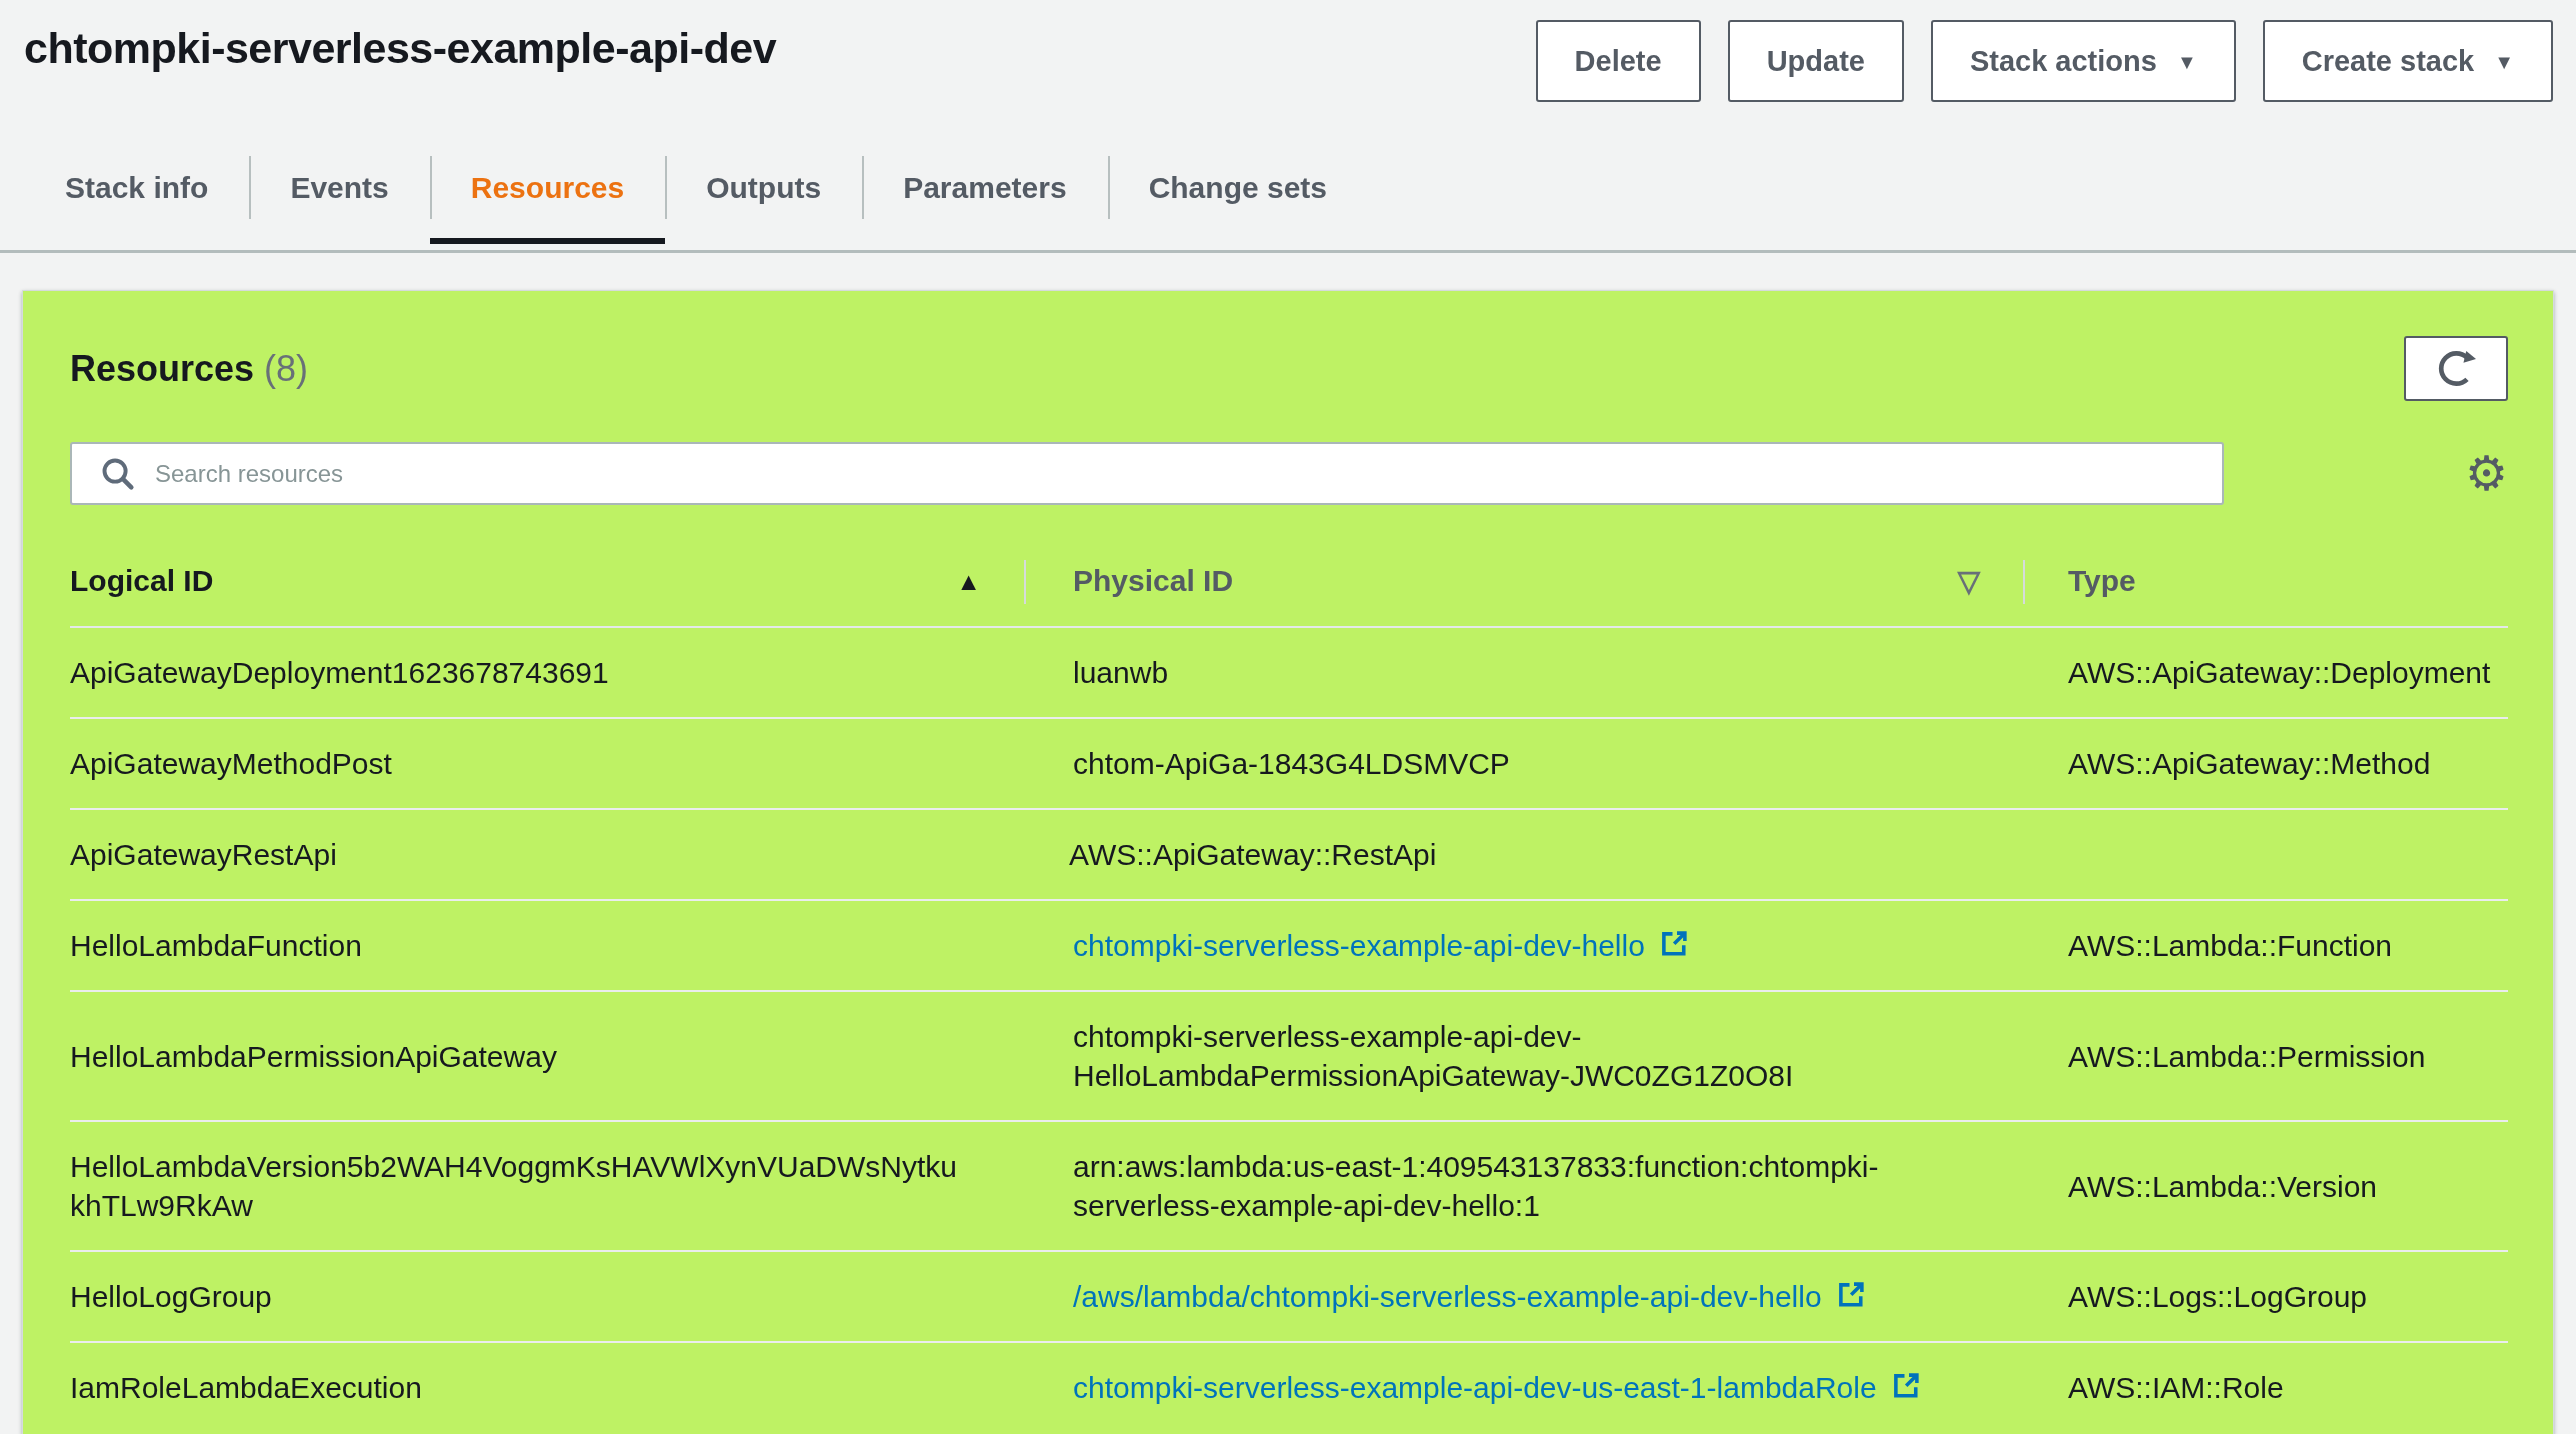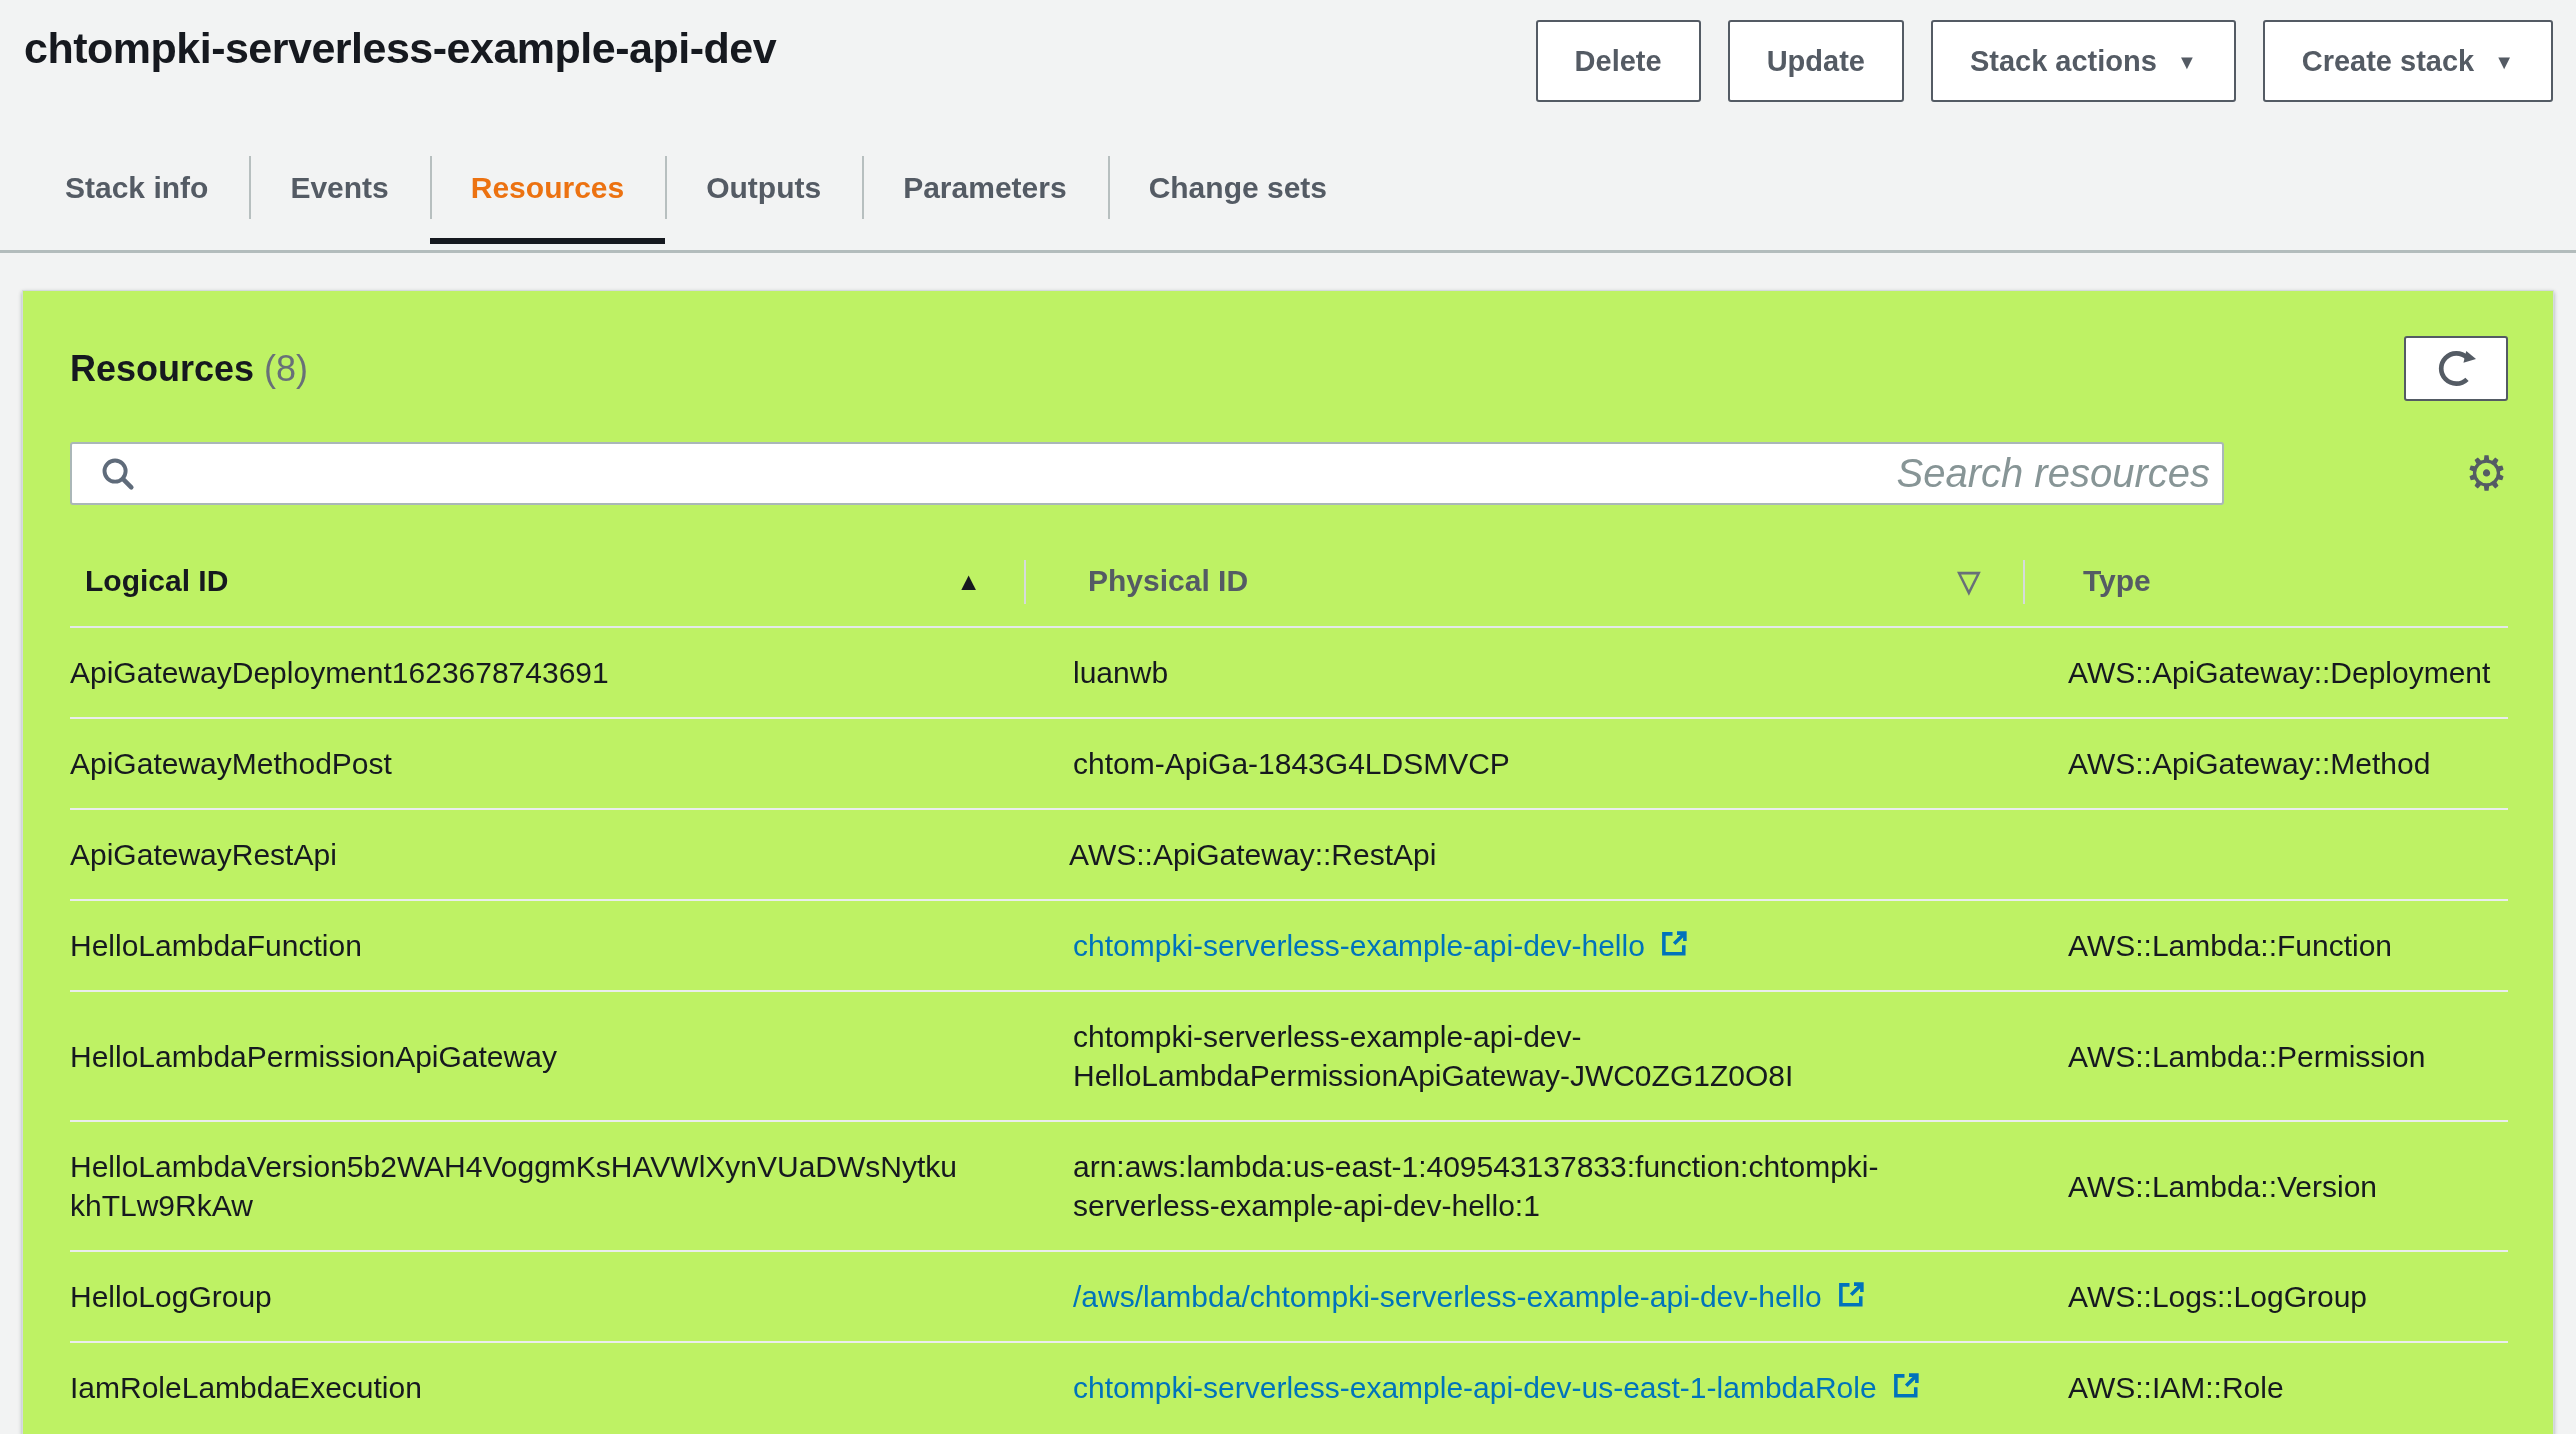--- a/index.html
+++ b/index.html
@@ -46,30 +46,30 @@
   .panel-title .count { color:#687078; font-weight:400; margin-left:10px; }
   .refresh-btn { width:104px; height:65px; background:#fff; border:2px solid #545b64; border-radius:3px;
                  display:flex; align-items:center; justify-content:center; cursor:pointer; padding:0; }
 
   
   .filter-row { display:flex; align-items:center; margin-top:41px; }
   .search-box { width:2154px; height:63px; background:#fff; border:2px solid #aab7b8; border-radius:3px;
                 display:flex; align-items:center; padding:0 10px; }
   .search-box svg { margin:0 16px 0 16px; flex:none; }
   .search-box input { border:none; outline:none; flex:1; background:transparent;
-                      font-family:"Liberation Sans", sans-serif; font-style:italic; font-size:40px; color:#16191f;text-align:right; }
+                      font-family:"Liberation Sans", sans-serif; font-size:24px; color:#16191f; }
   .search-box input::placeholder { color:#879596; opacity:1; }
   .gear-btn { margin-left:auto; background:none; border:none; cursor:pointer; padding:0;
               font-size:48px; line-height:1; color:#545b64; }
 
   
   .table { margin-top:39px; }
   .thead { display:grid; grid-template-columns:956px 999px 1fr; padding:20px 0 28px 0;
            border-bottom:2px solid #e4e9e9; }
-  .th { position:relative; display:flex; align-items:center; font-size:30px; font-weight:700; color:#545b64;margin-left:15px; }
+  .th { position:relative; display:flex; align-items:center; font-size:30px; font-weight:700; color:#545b64; }
   .th.sorted { color:#16191f; }
   .th:not(:last-child)::after { content:''; position:absolute; right:0; top:-4px; bottom:-6px; width:2px; background:#d5dbdb; }
   .th .sort { margin-left:auto; margin-right:45px; line-height:1; }
   .th .sort.asc { font-size:25px; color:#16191f; }
   .th .sort.desc { font-size:29px; color:#687078; }
   .col-physical { padding-left:47px; }
   .col-type { padding-left:43px; }
 
   .tr { display:grid; grid-template-columns:956px 999px 1fr; align-items:center; padding:25px 0; }
   .tr + .tr { border-top:2px solid #eaeded; }

